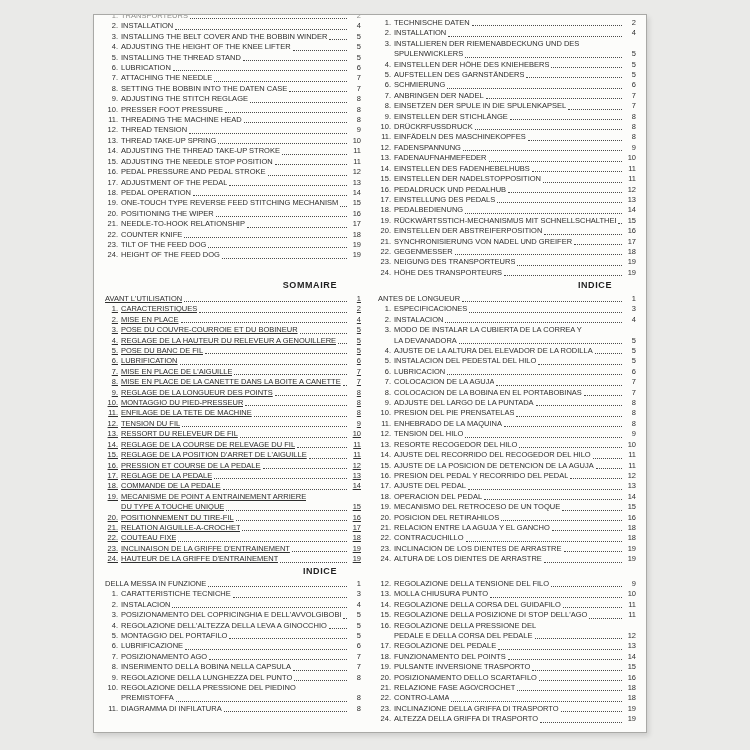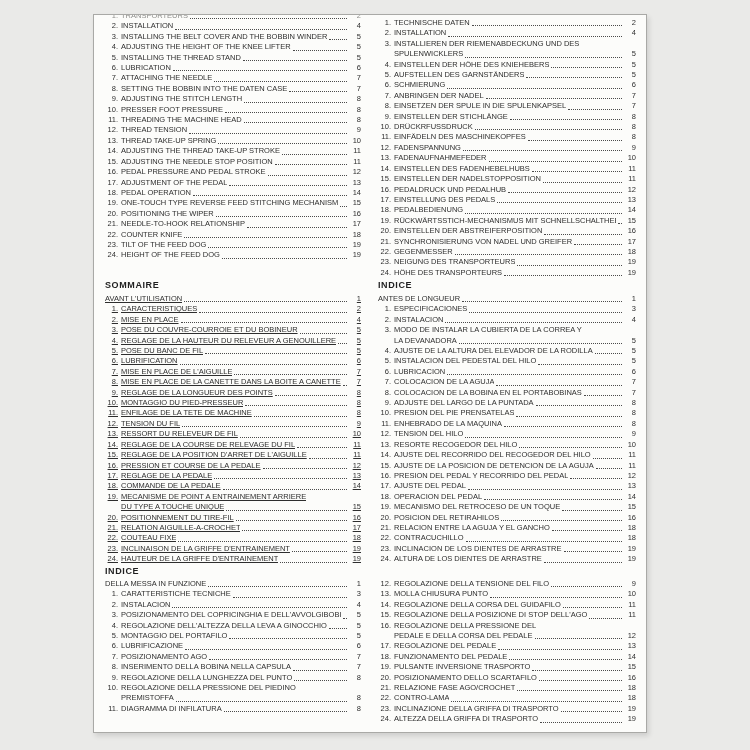--- a/index.html
+++ b/index.html
@@ -23,21 +23,21 @@
   }
   .col-en{left:11px;top:-4px;width:256px;}
   .col-de{left:284px;top:3px;width:258px;}
   .col-fr{left:11px;top:279px;width:256px;text-decoration:underline;}
   .col-es{left:284px;top:279px;width:258px;}
   .col-it-l{left:11px;top:564px;width:256px;}
   .col-it-r{left:284px;top:564px;width:258px;}
   .sec-header{
     position:absolute;
     font-size:9px;font-weight:bold;color:#1f1f1f;
-    letter-spacing:0.6px;text-align:left;
+    letter-spacing:0.6px;text-align:right;
   }
   .hdr-fr{left:11px;top:265px;width:256px;padding-right:24px;box-sizing:border-box;}
   .hdr-es{left:284px;top:265px;width:258px;padding-right:24px;box-sizing:border-box;}
   .hdr-it{left:11px;top:551px;width:256px;padding-right:24px;box-sizing:border-box;}
   .toc-row{display:flex;align-items:baseline;white-space:nowrap;}
   .num{width:13px;flex:0 0 13px;text-align:right;margin-right:3px;}
   .txt{flex:0 1 auto;overflow:hidden;}
   .leader{
     flex:1 1 4px;min-width:4px;
     border-bottom:1px dotted #4a4a4a;
@@ -97,21 +97,21 @@
         <span class="pg">7</span>
       </div>
       <div class="toc-row">
         <span class="num">8.</span>
         <span class="txt">SETTING THE BOBBIN INTO THE DATEN CASE</span>
         <span class="leader"></span>
         <span class="pg">7</span>
       </div>
       <div class="toc-row">
         <span class="num">9.</span>
-        <span class="txt">ADJUSTING THE STITCH LENGTH</span>
+        <span class="txt">ADJUSTING THE STITCH REGLAGE</span>
         <span class="leader"></span>
         <span class="pg">8</span>
       </div>
       <div class="toc-row">
         <span class="num">10.</span>
         <span class="txt">PRESSER FOOT PRESSURE</span>
         <span class="leader"></span>
         <span class="pg">8</span>
       </div>
       <div class="toc-row">
@@ -779,21 +779,21 @@
         <span class="pg">12</span>
       </div>
       <div class="toc-row">
         <span class="num">17.</span>
         <span class="txt">REGOLAZIONE DEL PEDALE</span>
         <span class="leader"></span>
         <span class="pg">13</span>
       </div>
       <div class="toc-row">
         <span class="num">18.</span>
-        <span class="txt">FUNZIONAMENTO DEL PEDALE</span>
+        <span class="txt">FUNZIONAMENTO DEL POINTS</span>
         <span class="leader"></span>
         <span class="pg">14</span>
       </div>
       <div class="toc-row">
         <span class="num">19.</span>
         <span class="txt">PULSANTE INVERSIONE TRASPORTO</span>
         <span class="leader"></span>
         <span class="pg">15</span>
       </div>
       <div class="toc-row">

